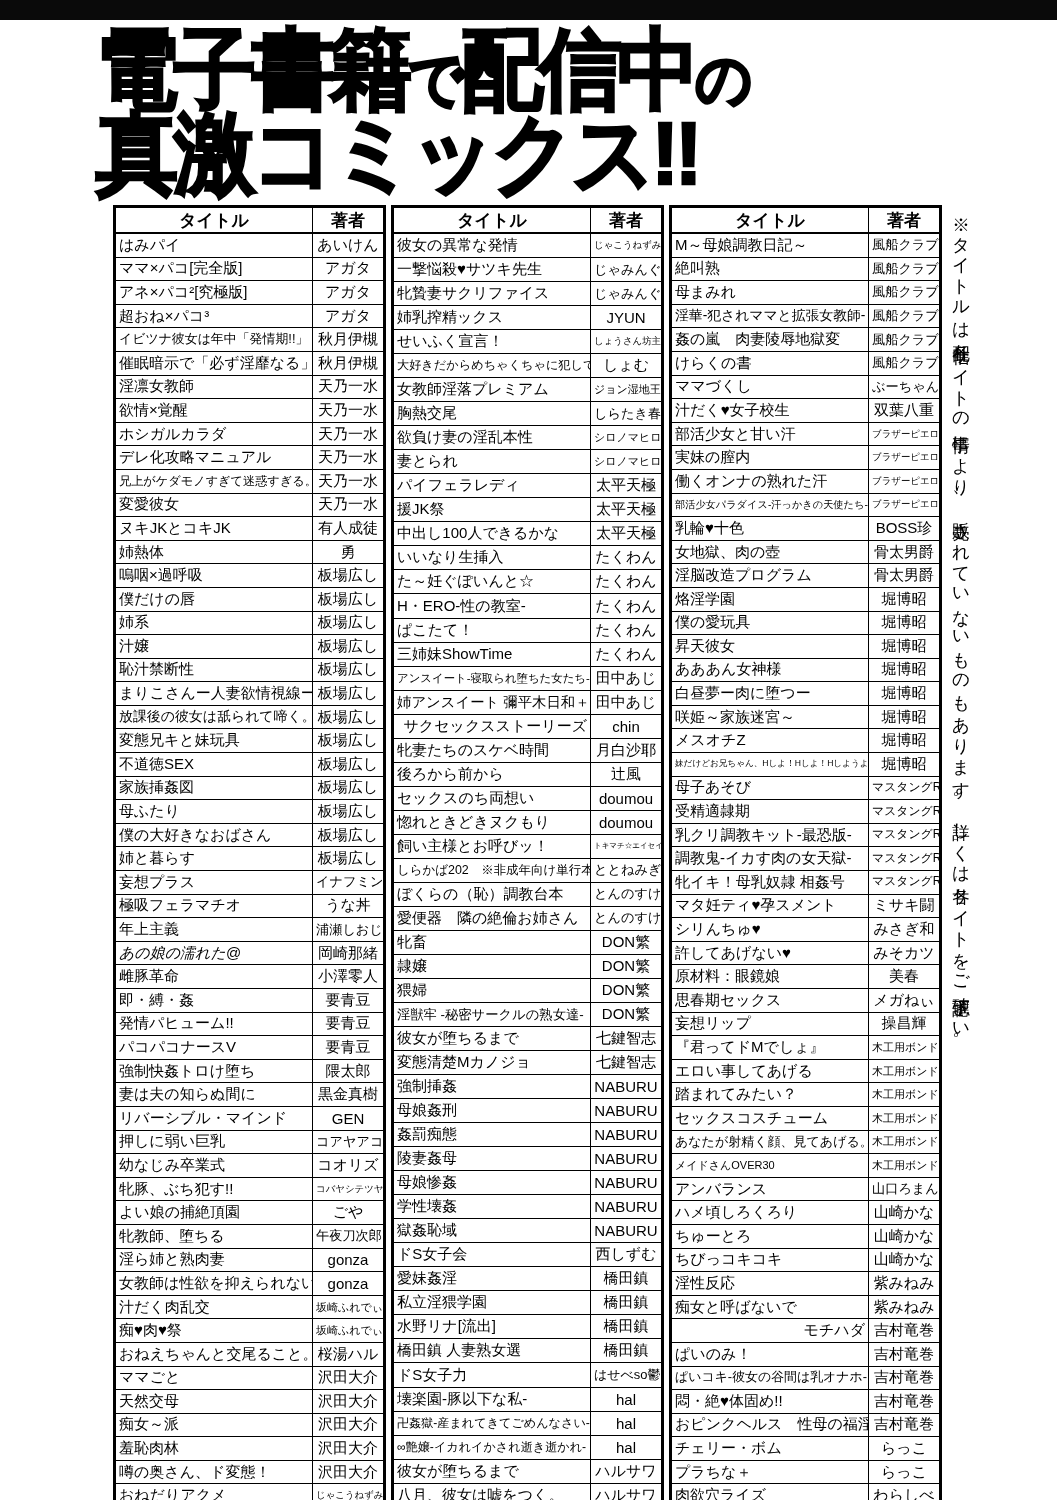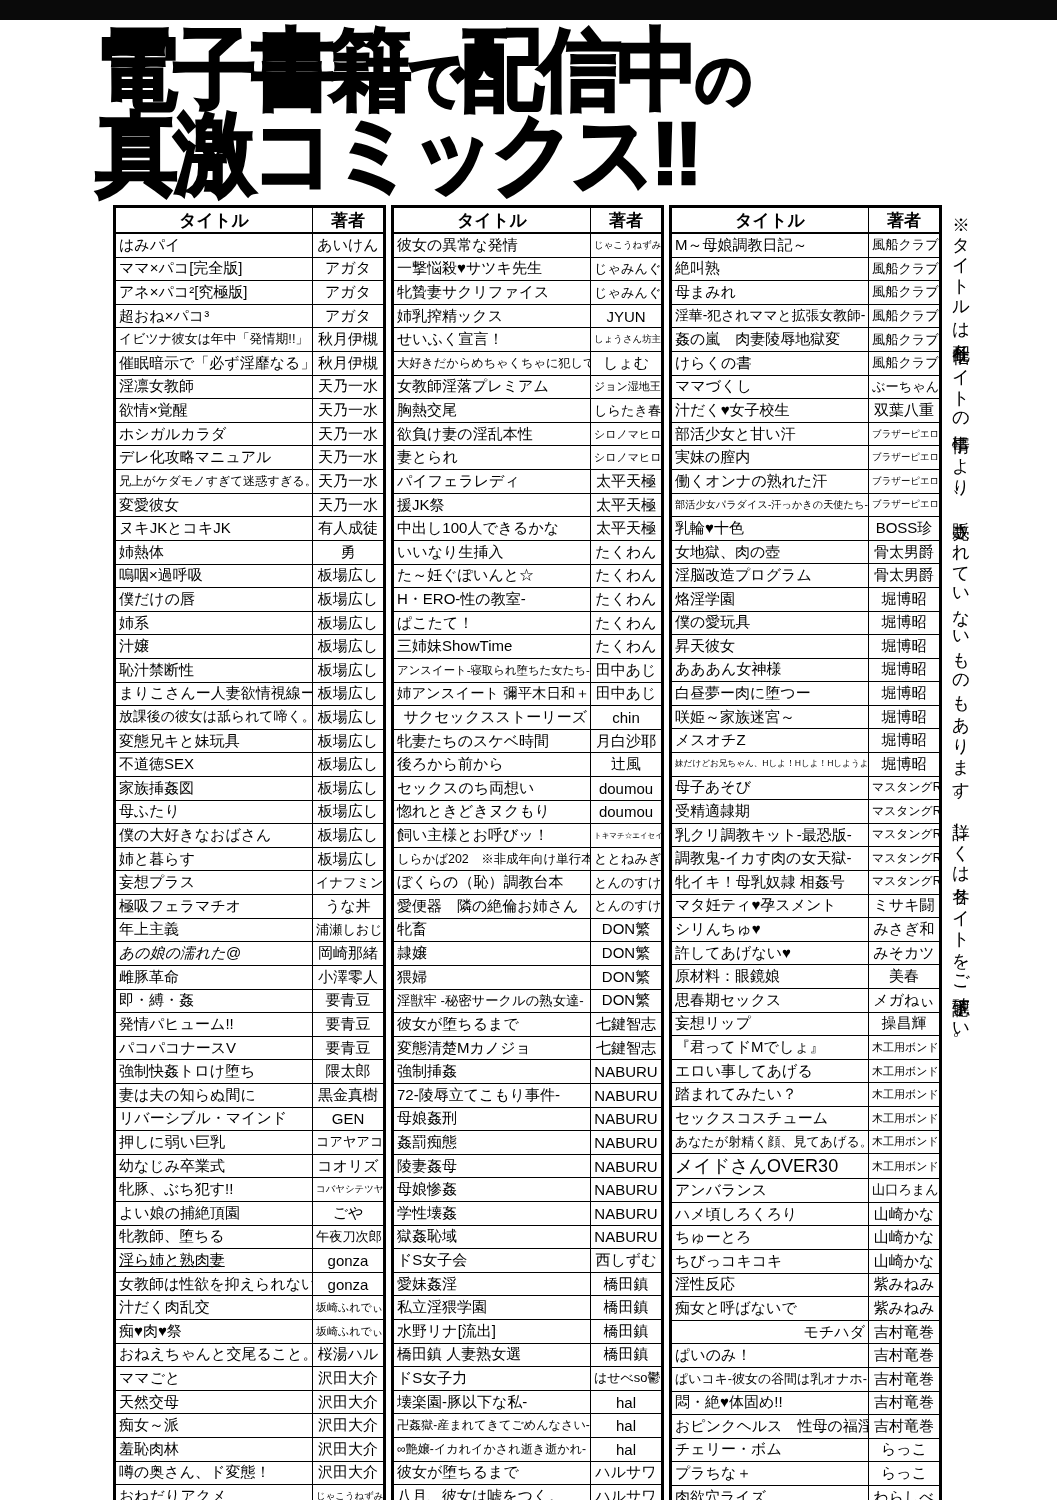--- a/index.html
+++ b/index.html
@@ -243,21 +243,21 @@
           </tr>
           <tr>
             <td class="c-title" style="font-size: 15px;">よい娘の捕絶頂園</td>
             <td class="c-author" style="font-size: 15px; margin-top: 20px;">ごや</td>
           </tr>
           <tr>
             <td class="c-title" style="font-size: 15px;">牝教師、堕ちる</td>
             <td class="c-author" style="font-size: 13.2px;">午夜刀次郎</td>
           </tr>
           <tr>
-            <td class="c-title" style="font-size: 15px; text-decoration: underline;">淫ら姉と熟肉妻</td>
+            <td class="c-title" style="font-size: 15px;">淫ら姉と熟肉妻</td>
             <td class="c-author" style="font-size: 15px;">gonza</td>
           </tr>
           <tr>
             <td class="c-title" style="font-size: 15px;">女教師は性欲を抑えられない</td>
             <td class="c-author" style="font-size: 15px;">gonza</td>
           </tr>
           <tr>
             <td class="c-title" style="font-size: 15px;">汁だく肉乱交</td>
             <td class="c-author" style="font-size: 11px;">坂崎ふれでぃ</td>
           </tr>
@@ -446,24 +446,20 @@
           </tr>
           <tr>
             <td class="c-title" style="font-size: 15px;">変態清楚Mカノジョ</td>
             <td class="c-author" style="font-size: 15px;">七鍵智志</td>
           </tr>
           <tr>
             <td class="c-title" style="font-size: 15px;">強制挿姦</td>
             <td class="c-author" style="font-size: 15px;">NABURU</td>
           </tr>
           <tr>
-            <td class="c-title" style="font-size: 15px;">72-陵辱立てこもり事件-</td>
-            <td class="c-author" style="font-size: 15px;">NABURU</td>
-          </tr>
-          <tr>
             <td class="c-title" style="font-size: 15px;">母娘姦刑</td>
             <td class="c-author" style="font-size: 15px;">NABURU</td>
           </tr>
           <tr>
             <td class="c-title" style="font-size: 15px;">姦罰痴態</td>
             <td class="c-author" style="font-size: 15px;">NABURU</td>
           </tr>
           <tr>
             <td class="c-title" style="font-size: 15px;">陵妻姦母</td>
             <td class="c-author" style="font-size: 15px;">NABURU</td>
@@ -689,21 +685,21 @@
           </tr>
           <tr>
             <td class="c-title" style="font-size: 15px;">セックスコスチューム</td>
             <td class="c-author" style="font-size: 11px;">木工用ボンド</td>
           </tr>
           <tr>
             <td class="c-title" style="font-size: 13px;">あなたが射精く顔、見てあげる。</td>
             <td class="c-author" style="font-size: 11px;">木工用ボンド</td>
           </tr>
           <tr>
-            <td class="c-title" style="font-size: 18px; margin-left: 6px;">メイドさんOVER30</td>
+            <td class="c-title" style="font-size: 11px; margin-left: 6px;">メイドさんOVER30</td>
             <td class="c-author" style="font-size: 11px;">木工用ボンド</td>
           </tr>
           <tr>
             <td class="c-title" style="font-size: 15px;">アンバランス</td>
             <td class="c-author" style="font-size: 13.2px;">山口ろまん</td>
           </tr>
           <tr>
             <td class="c-title" style="font-size: 15px;">ハメ頃しろくろり</td>
             <td class="c-author" style="font-size: 15px;">山崎かな</td>
           </tr>

